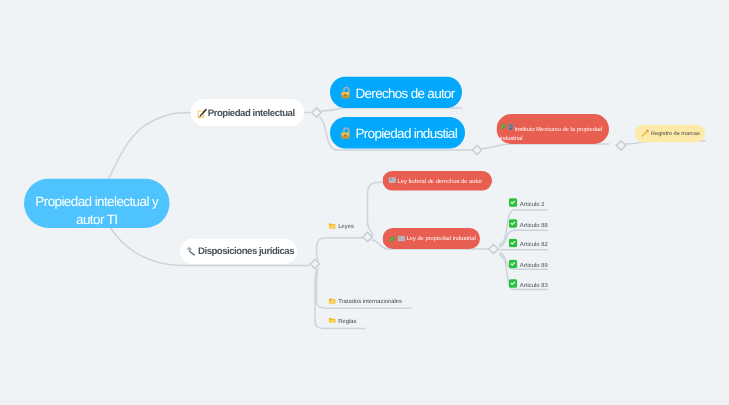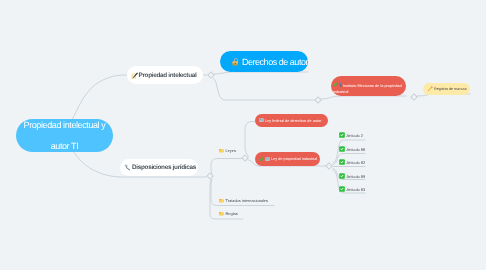--- a/index.html
+++ b/index.html
@@ -43,21 +43,21 @@
     <g fill="#eff3f6" stroke="#c6d0d7" stroke-width="1">
       <rect x="208.8" y="72.8" width="4.4" height="4.4" transform="rotate(45 211 75)"></rect>
       <rect x="315.8" y="97.8" width="4.4" height="4.4" transform="rotate(45 318 100)"></rect>
       <rect x="411.8" y="94.8" width="4.4" height="4.4" transform="rotate(45 414 97)"></rect>
       <rect x="207.8" y="173.8" width="4.4" height="4.4" transform="rotate(45 210 176)"></rect>
       <rect x="242.8" y="155.8" width="4.4" height="4.4" transform="rotate(45 245 158)"></rect>
       <rect x="326.8" y="163.8" width="4.4" height="4.4" transform="rotate(45 329 166)"></rect>
     </g>
   </svg>
 
-  <div class="node pill" id="root-node" style="left:16px;top:119px;width:97px;height:33px;background:#4ec3fd;flex-direction:column;justify-content:space-between;align-items:center;">
+  <div class="node pill" id="root-node" style="left:16px;top:119px;width:97px;height:33px;background:#4ec3fd;flex-direction:column;justify-content:flex-end;align-items:center;">
     <span class="lbl" style="color:#fff;font-size:9px;letter-spacing:-0.4px;line-height:12px;">Propiedad intelectual y</span>
     <span class="lbl" style="color:#fff;font-size:9px;letter-spacing:-0.4px;line-height:12px;">autor TI</span>
   </div>
 
   <div class="node pill" style="left:127px;top:66px;width:76px;height:18px;background:#fff;padding-left:4px;">
     <span class="ico" style="width:7px;height:7px;margin-right:0.5px;">
       <svg viewBox="0 0 36 36" width="7" height="7" aria-hidden="true">
         <path fill="#f3c33c" d="M4 9 h22 v24 H4 Z"></path>
         <path fill="#ffffff" d="M7 12 h16 v18 H7 Z"></path>
         <path fill="#2b2b2b" d="M31.5 2.5 a3.5 3.5 0 0 1 2.5 6 L13 30 L7 33 L10 27 L31.5 2.5 Z"></path>
@@ -71,32 +71,43 @@
     <span class="ico" style="width:7px;height:7px;margin-right:1px;">
       <svg viewBox="0 0 36 36" width="7" height="7" aria-hidden="true">
         <path fill="#9aa5ae" d="M2.5 9.5 L9.5 2.5 L20 10.5 L13.5 17 Z"></path>
         <path fill="#c2cad1" d="M2.5 9.5 L9.5 2.5 L13 5.2 L5.5 12.2 Z"></path>
         <path fill="#5d6872" d="M12 15.5 L31.5 30 L28.5 33.5 L9.5 18.5 Z"></path>
       </svg>
     </span>
     <span class="lbl" style="color:#4a545c;font-size:6.4px;font-weight:bold;letter-spacing:-0.32px;margin-bottom:1px;">Disposiciones jurídicas</span>
   </div>
 
-  <div class="node pill" style="left:220px;top:51px;width:88px;height:21px;background:#01a8fc;padding-left:7px;justify-content:flex-end;">
+  <div class="node pill" style="left:220px;top:51px;width:88px;height:21px;background:#01a8fc;padding-left:7px;">
     <span class="ico" style="width:8px;height:9.5px;margin-right:2px;margin-bottom:0px;">
       <svg viewBox="0 0 32 38" width="8" height="9.5" aria-hidden="true" style="display:block">
         <path fill="none" stroke="#a7b0b9" stroke-width="4" stroke-linecap="round" d="M9 18 V12 a6.5 6.5 0 0 1 13 0 V18"></path>
         <rect x="2" y="17" width="22" height="17" rx="3" fill="#c79a35"></rect>
         <path fill="#e4bd63" d="M2 20 a3 3 0 0 1 3 -3 h16 a3 3 0 0 1 3 3 v5.5 h-22 z"></path>
         <ellipse cx="13" cy="25.5" rx="2.6" ry="2.6" fill="#8a6a20"></ellipse>
       </svg>
     </span>
     <span class="lbl" style="color:#fff;font-size:9px;letter-spacing:-0.47px;">Derechos de autor</span>
   </div>
 
+  <div class="node pill" style="left:220px;top:78px;width:90px;height:21px;background:#01a8fc;padding-left:7px;">
+    <span class="ico" style="width:8px;height:9.5px;margin-right:2px;margin-bottom:0px;">
+      <svg viewBox="0 0 32 38" width="8" height="9.5" aria-hidden="true" style="display:block">
+        <path fill="none" stroke="#a7b0b9" stroke-width="4" stroke-linecap="round" d="M9 18 V12 a6.5 6.5 0 0 1 13 0 V18"></path>
+        <rect x="2" y="17" width="22" height="17" rx="3" fill="#c79a35"></rect>
+        <path fill="#e4bd63" d="M2 20 a3 3 0 0 1 3 -3 h16 a3 3 0 0 1 3 3 v5.5 h-22 z"></path>
+        <ellipse cx="13" cy="25.5" rx="2.6" ry="2.6" fill="#8a6a20"></ellipse>
+      </svg>
+    </span>
+    <span class="lbl" style="color:#fff;font-size:9px;letter-spacing:-0.47px;">Propiedad industial</span>
+  </div>
 
   <div class="node pill" style="left:331px;top:76px;width:75px;height:20px;background:#e85f52;padding:0 2px;display:block;">
     <div style="padding-top:3.5px;line-height:6.5px;">
       <span class="ico" style="display:inline-block;width:5px;height:5px;vertical-align:-0.5px;">
         <svg viewBox="0 0 36 36" width="5" height="5">
             <path fill="#5a9e3a" d="M32 4 C30 24 18 32 5 31 C2 18 12 3 32 4 Z"></path>
             <path fill="#77b34d" d="M30 7 C22 13 14 21 9 30 C5 20 14 8 30 7 Z"></path>
           </svg>
       </span><span class="ico" style="display:inline-block;width:5px;height:5px;vertical-align:-0.5px;">
         <svg viewBox="0 0 36 36" width="5" height="5">

